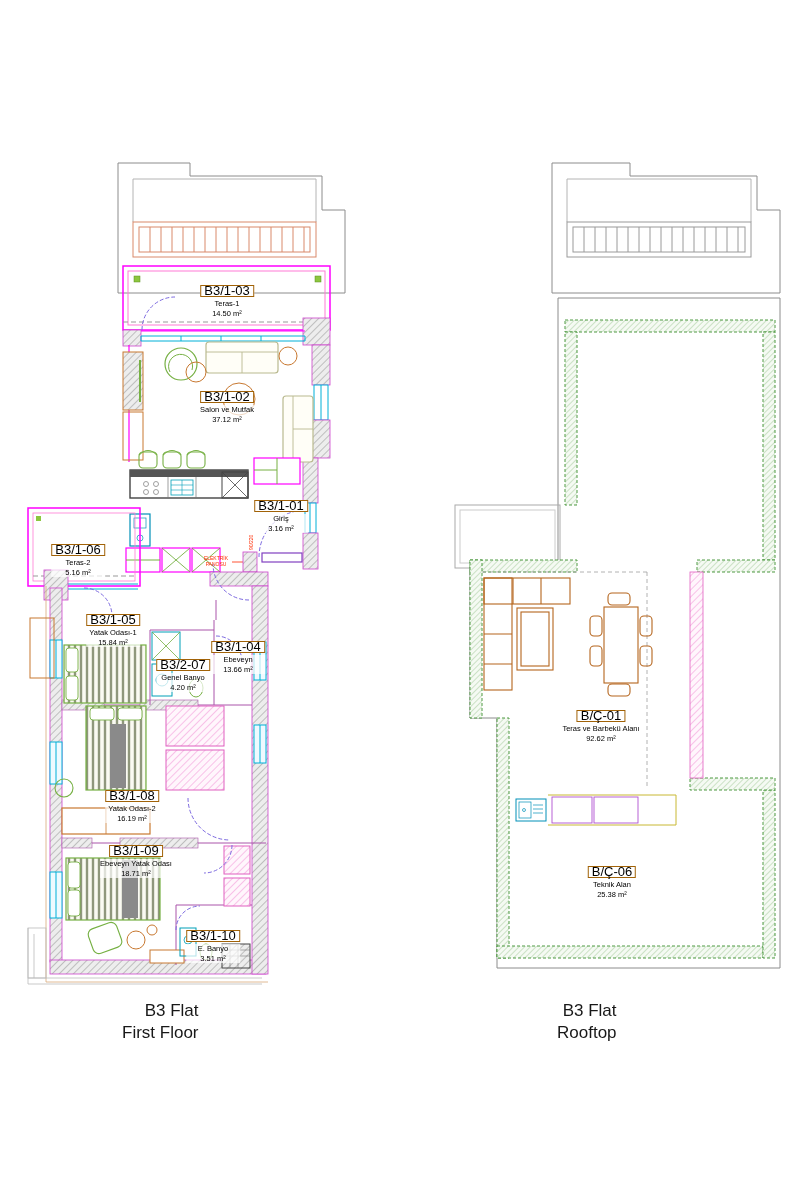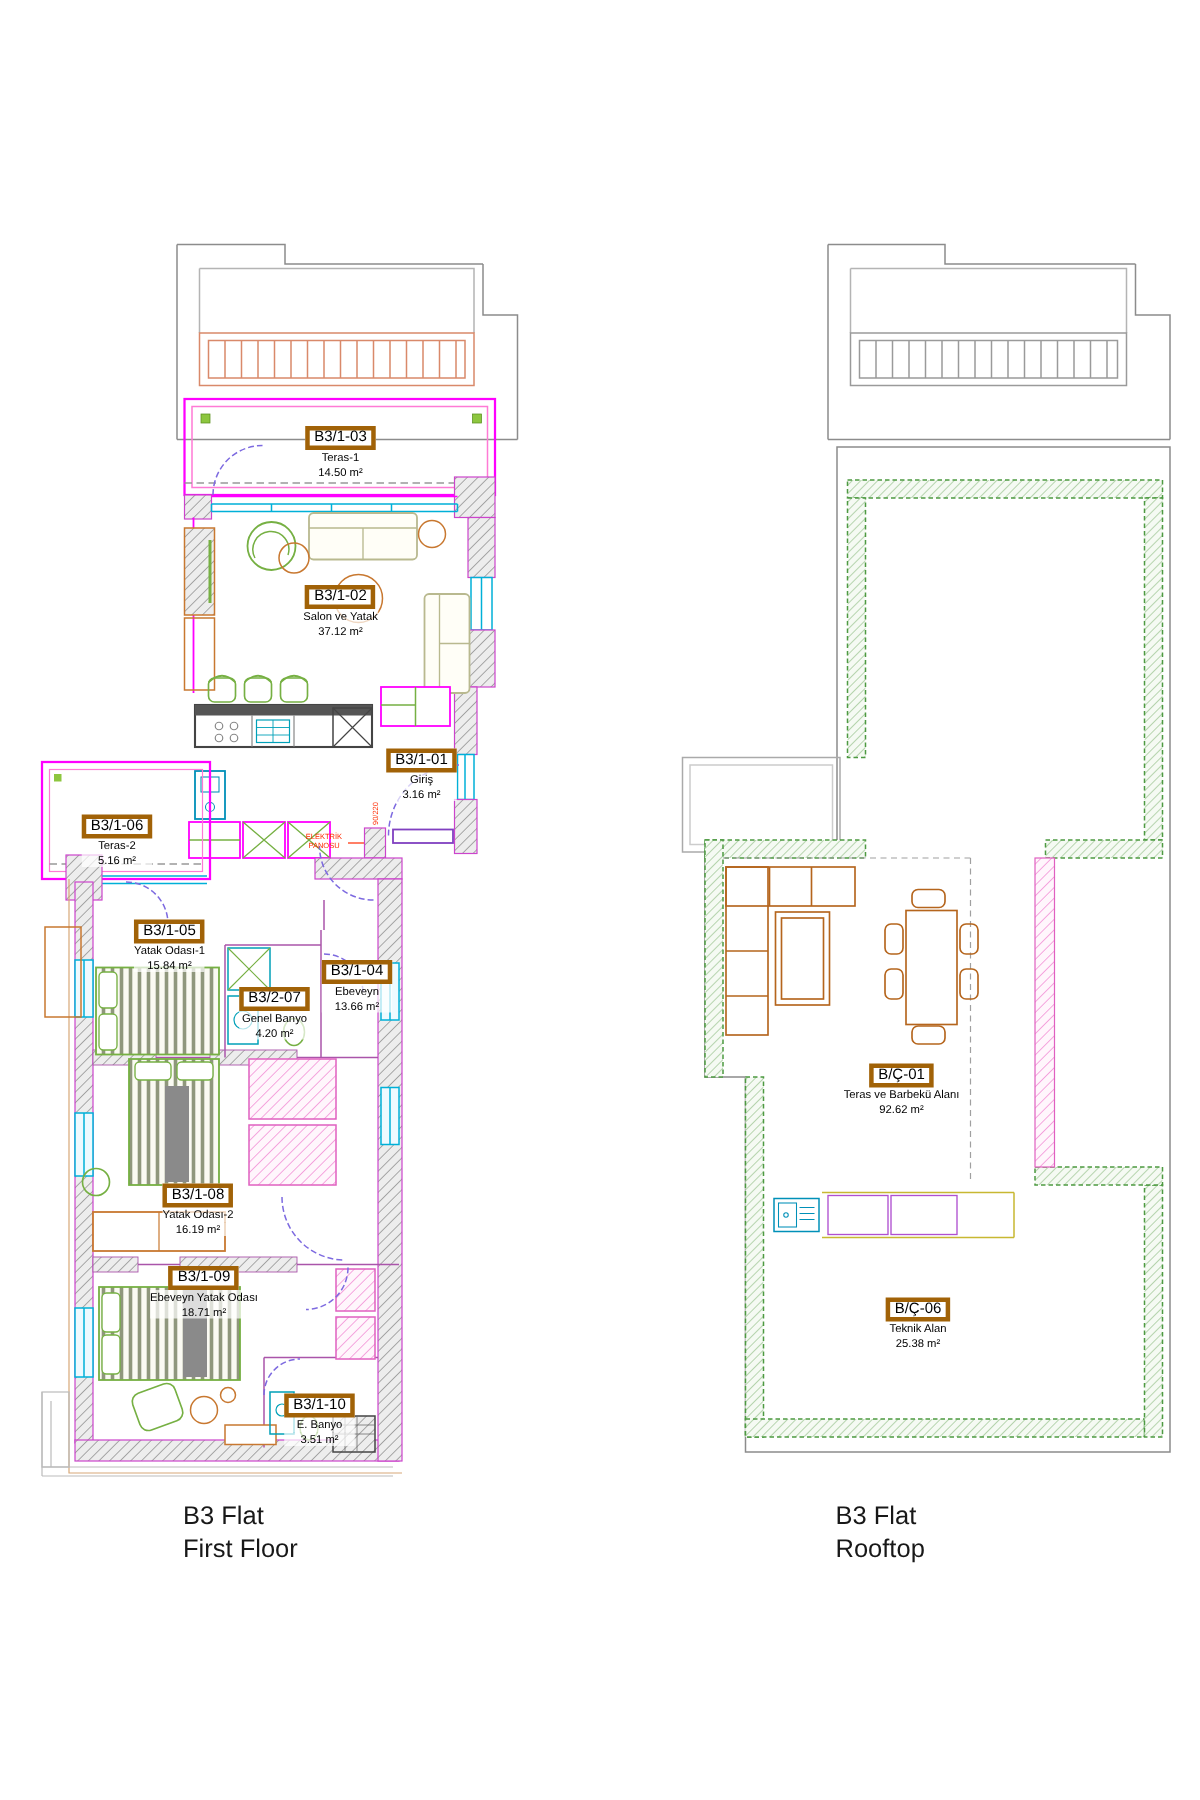--- a/index.html
+++ b/index.html
@@ -1,21 +1,21 @@
 <!DOCTYPE html>
 <html><head>
 <meta charset="utf-8">
 <style>
   html,body{margin:0;padding:0;background:#ffffff;}
   .sheet{position:relative;width:800px;height:1200px;background:#ffffff;font-family:"Liberation Sans",sans-serif;overflow:hidden;}
   .sheet svg{position:absolute;left:0;top:0;}
   .room-label{position:absolute;transform:translateX(-50%);text-align:center;color:#000;z-index:6;white-space:nowrap;}
-  .room-label .code{display:inline-block;border:3px solid #a16207;padding:0 3px;font-size:10px;line-height:10px;background:#fff;}
+  .room-label .code{display:inline-block;border:1px solid #a16207;padding:0 3px;font-size:13px;line-height:10px;background:#fff;}
   .room-label .nm,.room-label .ar{font-size:7.5px;line-height:9.5px;background:rgba(255,255,255,.7);}
-  .plan-title{position:absolute;font-size:17px;line-height:22px;color:#181818;z-index:6;}
+  .plan-title{position:absolute;font-size:17px;line-height:22px;color:#181818;z-index:6;text-align:right;}
   .red-note{position:absolute;color:#ff2a00;font-size:5px;line-height:6px;text-align:center;z-index:6;white-space:nowrap;}
   .red-vert{position:absolute;color:#ff2a00;font-size:5px;line-height:5px;transform:rotate(-90deg);transform-origin:left top;z-index:6;}
 </style>
 </head>
 <body>
 
 <div class="sheet">
 
 <svg width="800" height="1200" viewBox="0 0 800 1200">
   <defs>
@@ -283,21 +283,21 @@
   </g>
 </svg>
 
   <div class="room-label" style="left:227px;top:281px">
     <div class="code">B3/1-03</div>
     <div class="nm">Teras-1</div>
     <div class="ar">14.50 m²</div>
   </div>
   <div class="room-label" style="left:227px;top:387px">
     <div class="code">B3/1-02</div>
-    <div class="nm">Salon ve Yatak</div>
+    <div class="nm">Salon ve Mutfak</div>
     <div class="ar">37.12 m²</div>
   </div>
   <div class="room-label" style="left:281px;top:496px">
     <div class="code">B3/1-01</div>
     <div class="nm">Giriş</div>
     <div class="ar">3.16 m²</div>
   </div>
   <div class="room-label" style="left:78px;top:540px">
     <div class="code">B3/1-06</div>
     <div class="nm">Teras-2</div>

